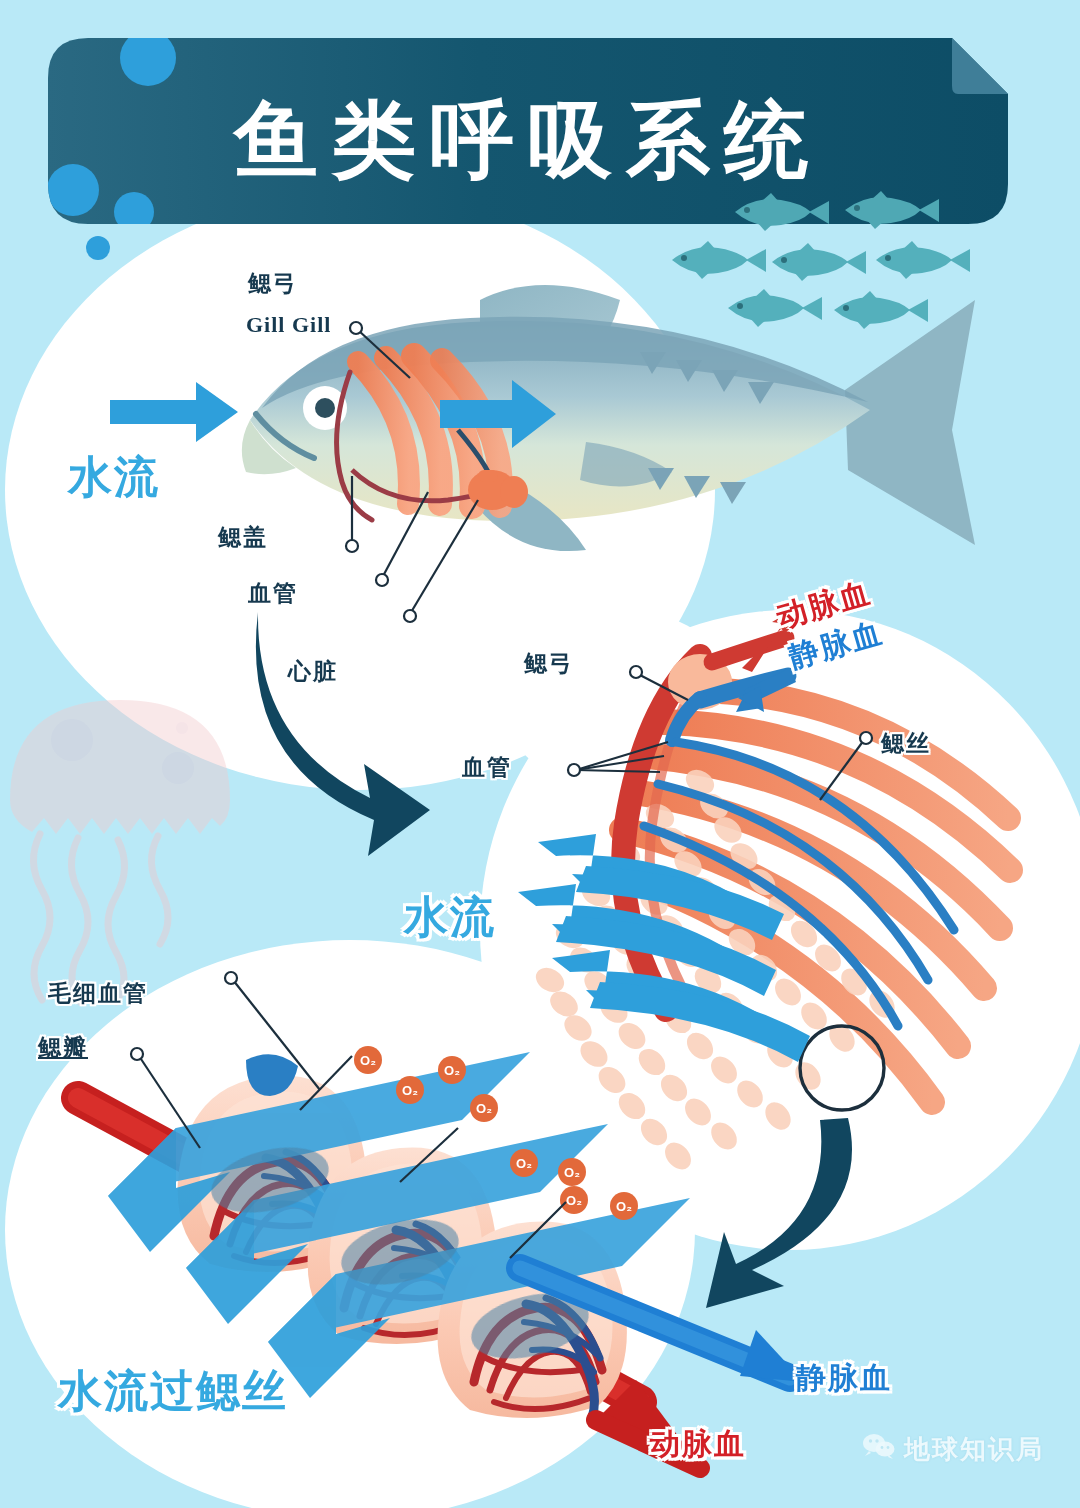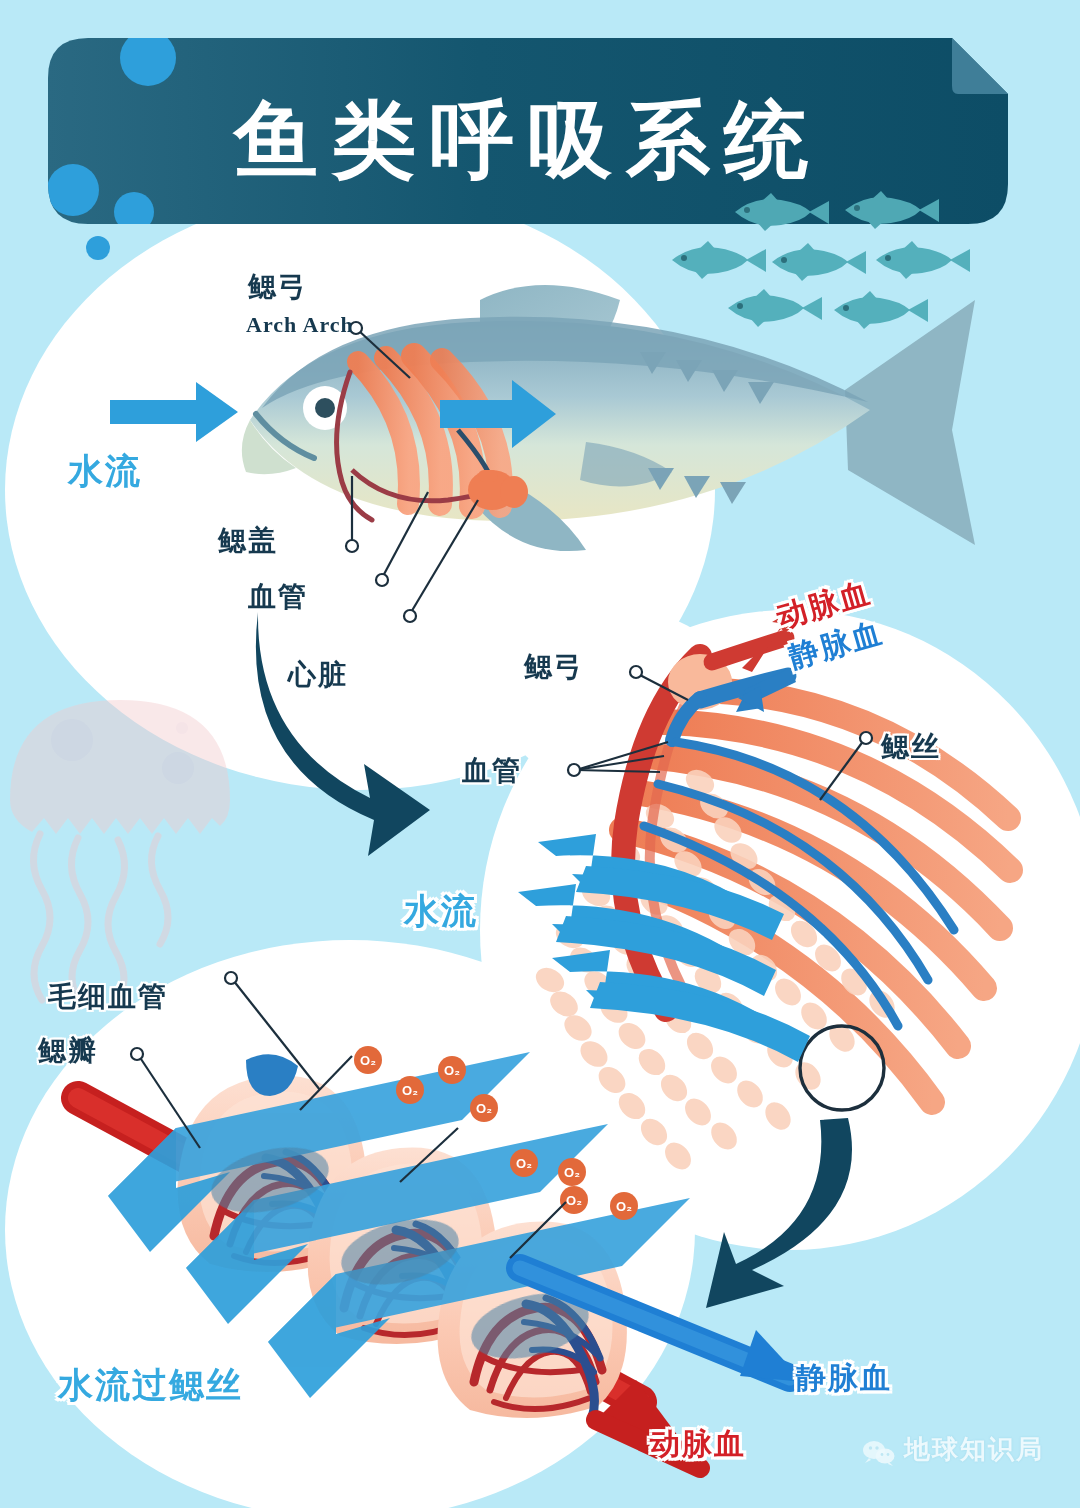--- a/index.html
+++ b/index.html
@@ -7,43 +7,43 @@
     width:1080px;height:1508px;overflow:hidden;
     background:#b9e9f7;
     font-family:"Liberation Sans","DejaVu Sans",sans-serif;
     position:relative;
   }
   #stage{position:absolute;inset:0;width:1080px;height:1508px;}
   svg#art{position:absolute;left:0;top:0;width:1080px;height:1508px;display:block;}
 
   
   .lbl{position:absolute;white-space:nowrap;font-weight:bold;letter-spacing:2px;}
-  .lbl-navy{color:#16394f;font-size:28px;
+  .lbl-navy{color:#16394f;font-size:23px;
     text-shadow:-2px 0 #fff,2px 0 #fff,0 -2px #fff,0 2px #fff,
                 -2px -2px #fff,2px -2px #fff,-2px 2px #fff,2px 2px #fff;}
   .lbl-navy-sm{color:#16394f;font-size:22px;letter-spacing:1px;font-family:"Liberation Serif","DejaVu Serif",serif;}
-  .lbl-cyan{color:#35a9e0;font-size:35px;
+  .lbl-cyan{color:#35a9e0;font-size:44px;
     text-shadow:-3px 0 #fff,3px 0 #fff,0 -3px #fff,0 3px #fff,
                 -3px -3px #fff,3px -3px #fff,-3px 3px #fff,3px 3px #fff;}
   .lbl-red{color:#d32027;font-size:30px;
     text-shadow:-3px 0 #fff,3px 0 #fff,0 -3px #fff,0 3px #fff,
                 -3px -3px #fff,3px -3px #fff,-3px 3px #fff,3px 3px #fff;}
   .lbl-blue{color:#1f7fd4;font-size:30px;
     text-shadow:-3px 0 #fff,3px 0 #fff,0 -3px #fff,0 3px #fff,
                 -3px -3px #fff,3px -3px #fff,-3px 3px #fff,3px 3px #fff;}
 
   
   #banner{position:absolute;left:48px;top:38px;width:960px;height:138px;}
   #banner-title{
     position:absolute;left:0;right:0;top:46px;text-align:center;
     color:#ffffff;font-size:84px;font-weight:bold;letter-spacing:14px;
     font-family:"Liberation Sans","DejaVu Sans",sans-serif;
   }
   
-  #watermark{position:absolute;left:862px;top:1432px;display:flex;align-items:flex-end;gap:8px;opacity:.72;}
+  #watermark{position:absolute;left:862px;top:1432px;display:flex;align-items:flex-start;gap:8px;opacity:.72;}
   #watermark .wm-txt{color:#ffffff;font-size:26px;font-weight:bold;letter-spacing:2px;
     text-shadow:0 0 2px rgba(120,190,215,.5);}
 </style>
 </head>
 <body>
 
 <div id="stage">
 
   <svg id="art" viewBox="0 0 1080 1508">
     <defs>
@@ -498,35 +498,35 @@
         <path d="M566,1202 L510,1258"></path>
       </g>
     </g>
   </svg>
 
   <div id="banner">
     <div id="banner-title">鱼类呼吸系统</div>
   </div>
 
   <div class="lbl lbl-navy" style="left:248px;top:268px;">鳃弓</div>
-  <div class="lbl lbl-navy-sm" style="left:246px;top:312px;">Arch Arch</div>
+  <div class="lbl lbl-navy-sm" style="left:246px;top:312px;">Gill Gill</div>
   <div class="lbl lbl-navy" style="left:218px;top:522px;">鳃盖</div>
   <div class="lbl lbl-navy" style="left:248px;top:578px;">血管</div>
   <div class="lbl lbl-navy" style="left:288px;top:656px;text-align:center;">心脏</div>
   <div class="lbl lbl-cyan" style="left:68px;top:448px;">水流</div>
 
   <div class="lbl lbl-navy" style="left:524px;top:648px;">鳃弓</div>
   <div class="lbl lbl-navy" style="left:462px;top:752px;">血管</div>
   <div class="lbl lbl-navy" style="left:872px;top:728px;margin-left:9px;">鳃丝</div>
   <div class="lbl lbl-cyan" style="left:404px;top:888px;">水流</div>
   <div class="lbl lbl-red" style="left:778px;top:598px;transform:rotate(-16deg);transform-origin:left center;">动脉血</div>
   <div class="lbl lbl-blue" style="left:790px;top:638px;transform:rotate(-16deg);transform-origin:left center;">静脉血</div>
 
   <div class="lbl lbl-navy" style="left:48px;top:950px;margin-top:28px;">毛细血管</div>
-  <div class="lbl lbl-navy" style="left:38px;top:1032px;">鳃瓣</div>
+  <div class="lbl lbl-navy" style="left:38px;top:1032px;text-decoration:underline;">鳃瓣</div>
   <div class="lbl lbl-cyan" style="left:58px;top:1362px;">水流过鳃丝</div>
   <div class="lbl lbl-blue" style="left:796px;top:1358px;">静脉血</div>
   <div class="lbl lbl-red" style="left:650px;top:1424px;">动脉血</div>
 
   <div id="watermark">
     <svg width="34" height="28" viewBox="0 0 34 28">
       <ellipse cx="12" cy="11" rx="11" ry="9" fill="#ffffff" opacity=".85"></ellipse>
       <path d="M7,19 l-4,5 l6,-3 Z" fill="#ffffff" opacity=".85"></path>
       <circle cx="8.5" cy="9" r="1.7" fill="#bfe6f2"></circle>
       <circle cx="15" cy="9" r="1.7" fill="#bfe6f2"></circle>

